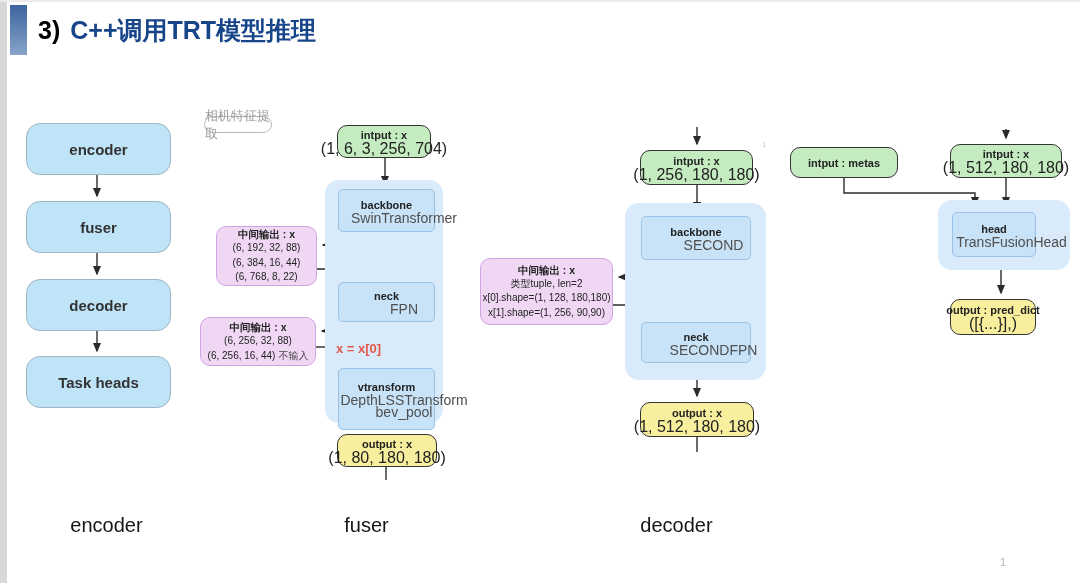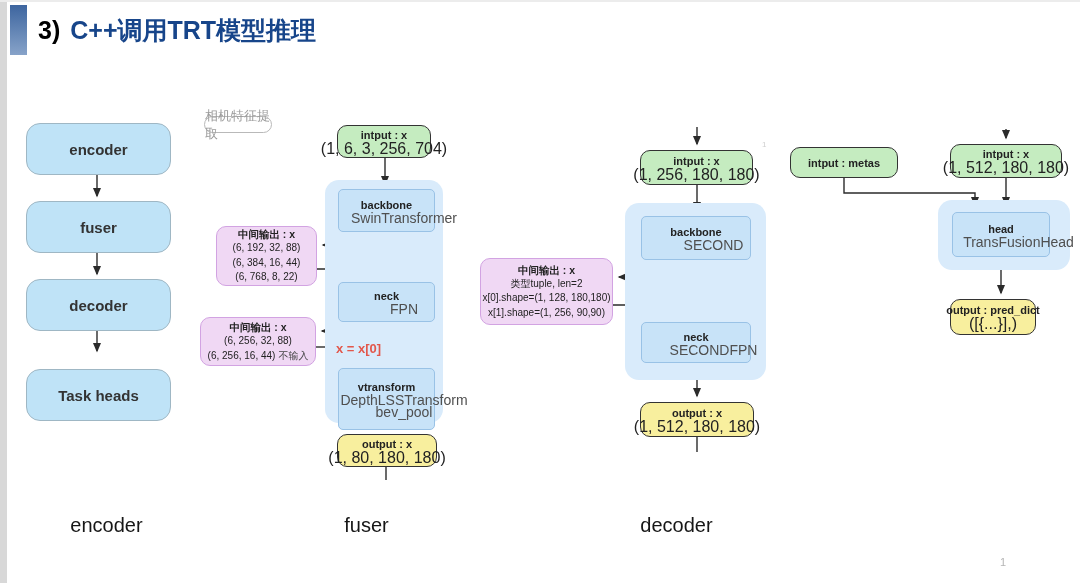--- a/index.html
+++ b/index.html
@@ -88,21 +88,21 @@
 
   <div class="ov-box" style="top:123px">
     <span>encoder</span>
   </div>
   <div class="ov-box" style="top:201px">
     <span>fuser</span>
   </div>
   <div class="ov-box" style="top:279px">
     <span>decoder</span>
   </div>
-  <div class="ov-box" style="top:369px">
+  <div class="ov-box" style="top:356px">
     <span>Task heads</span>
   </div>
 
   <div class="badge" style="left:204px; top:116px; width:66px; height:15px;">相机特征提取</div>
 
   <div class="node green" style="left:337px; top:125px; width:94px; height:33px;">
     <div class="bt">intput : x</div>
     <div class="bv">(1, 6, 3, 256, 704)</div>
   </div>
 
@@ -181,21 +181,21 @@
     <div class="bt">intput : metas</div>
   </div>
 
   <div class="node green" style="left:950px; top:144px; width:112px; height:34px;">
     <div class="bt">intput : x</div>
     <div class="bv">(1, 512, 180, 180)</div>
   </div>
 
   <div class="cont" style="left:938px; top:200px; width:132px; height:70px;"></div>
 
-  <div class="node mod" style="left:952px; top:212px; width:98px; height:45px;">
+  <div class="node mod" style="left:952px; top:212px; width:84px; height:45px;">
     <div class="bt">head</div>
     <div class="ms">TransFusionHead</div>
   </div>
 
   <div class="node yellow" style="left:950px; top:299px; width:86px; height:36px;">
     <div class="bt">output : pred_dict</div>
     <div class="bv">([{...}],)</div>
   </div>
 
   <div class="caption" style="left:59px; top:512px; width:95px;">encoder</div>

